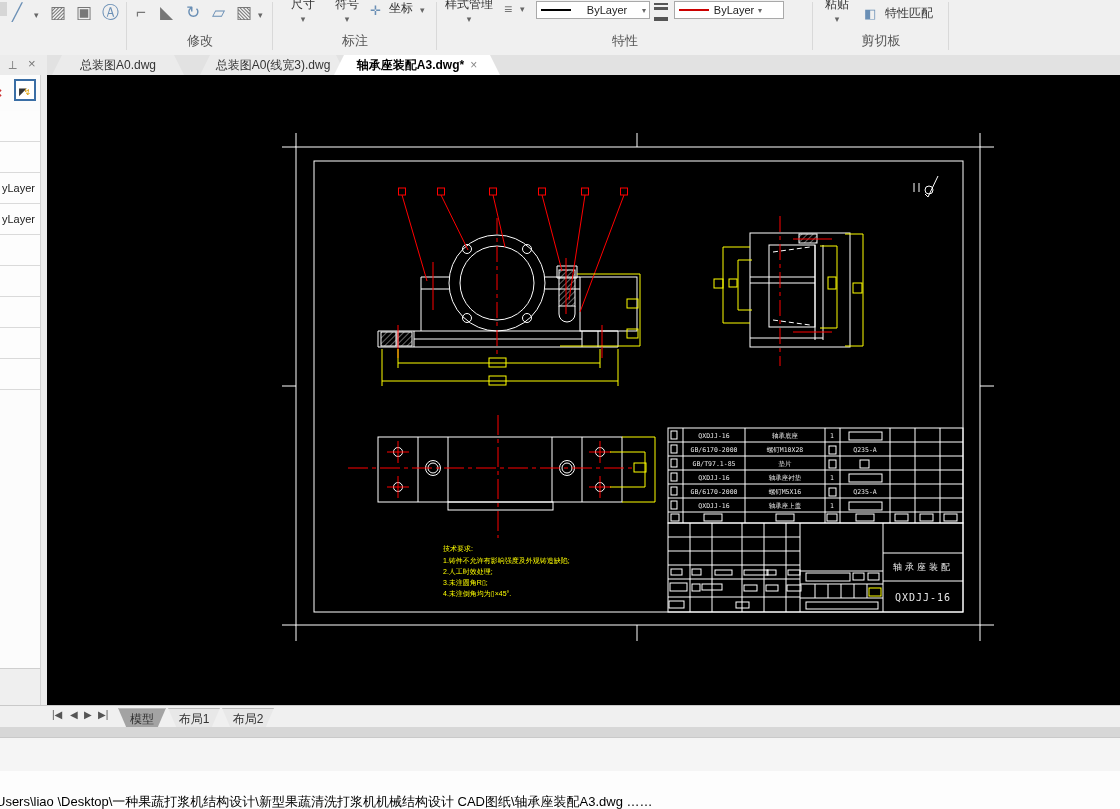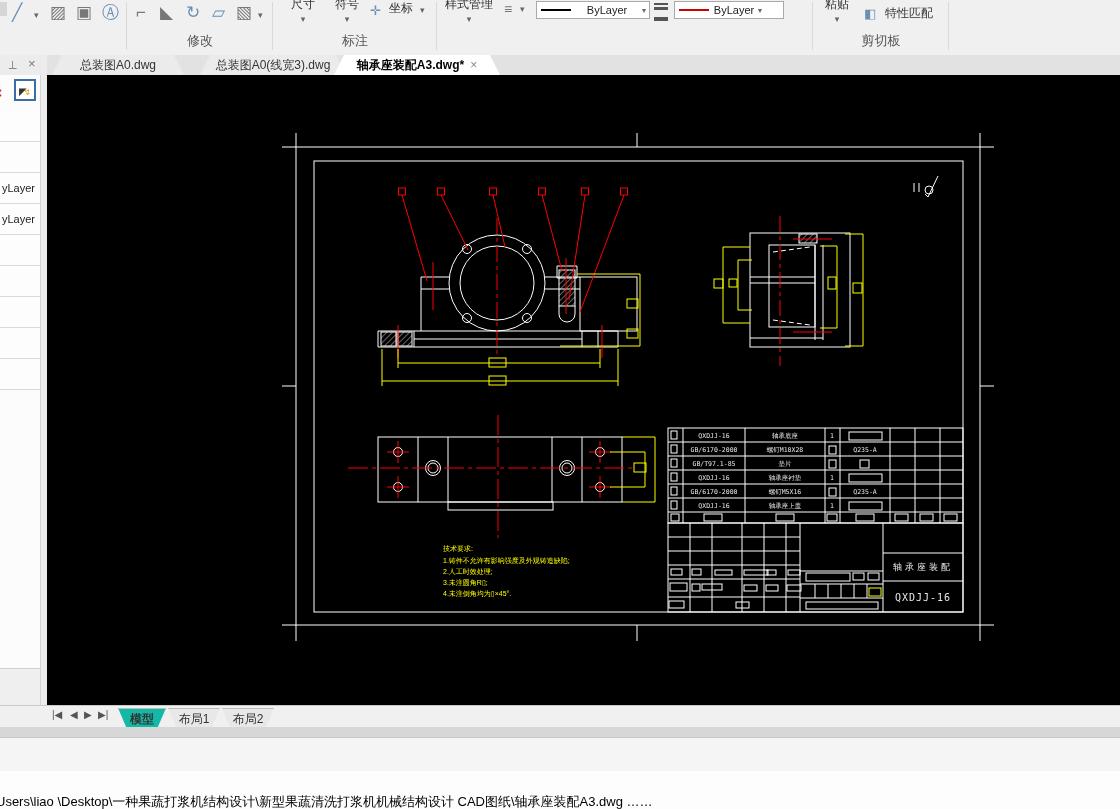--- a/index.html
+++ b/index.html
@@ -52,21 +52,21 @@
   .pal-footer{position:absolute;left:0;top:593px;width:40px;height:37px;background:#efefef;
     border-top:1px solid #cfcfcf;}
   .canvas{position:absolute;left:47px;top:0;width:1073px;height:757px;background:#000;}
   
   .ltabs{position:absolute;left:0;top:705px;width:1120px;height:22px;background:#f0f0f0;
     border-top:1px solid #c9c9c9;}
   .nav{position:absolute;top:3px;font-size:10px;color:#555;}
   .ltab{position:absolute;top:2px;height:20px;background:#e8e8e8;color:#333;font-size:12px;
     line-height:20px;text-align:center;clip-path:polygon(0 0,100% 0,calc(100% - 9px) 100%,9px 100%);
     border-top:1px solid #bbb;}
-  .ltab.active{background:#14b8a6;font-weight:bold;}
+  .ltab.active{background:#a3a3a3;font-weight:normal;}
   
   .cmdstrip{position:absolute;left:0;top:727px;width:1120px;height:10px;background:#d7d7d7;}
   .cmdwin{position:absolute;left:0;top:737px;width:1120px;height:34px;background:#f5f5f5;
     border-top:1px solid #c9c9c9;}
   .statusbar{position:absolute;left:0;top:771px;width:1120px;height:38px;background:#fdfdfd;}
   .statusbar .path{position:absolute;left:-4px;bottom:-2px;font-size:13px;color:#000;
     white-space:nowrap;font-family:"Liberation Sans",sans-serif;}
   
   .wtxt{fill:#e8e8e8;font-family:"DejaVu Sans Mono",monospace;font-size:6.5px;}
   .ytxt{fill:#ffff00;font-family:"Liberation Sans",sans-serif;font-size:7px;}
@@ -127,20 +127,21 @@
         <span class="sample"></span>
         <span class="cval">ByLayer</span>
         <span class="car">▾</span>
       </div>
       <span class="lwicon" style="left:216px;"></span>
       <div class="combo" style="left:236px;width:108px;">
         <span class="sample red"></span>
         <span class="cval" style="max-width:42px;">ByLayer</span>
         <span class="car">▾</span>
       </div>
+      <div class="rlabel">特性</div>
     </div>
     <div class="rdiv" style="left:812px;"></div>
 
     <div class="rpanel" style="left:814px;width:134px;">
       <div class="stackbtn" style="left:6px;width:34px;">
         <span>粘贴</span><span class="ar">▾</span>
       </div>
       <span class="ricon" style="left:50px;top:3px;font-size:13px;">◧</span>
       <div class="stackbtn" style="left:64px;width:62px;top:5px;">
         <span>特性匹配</span>

